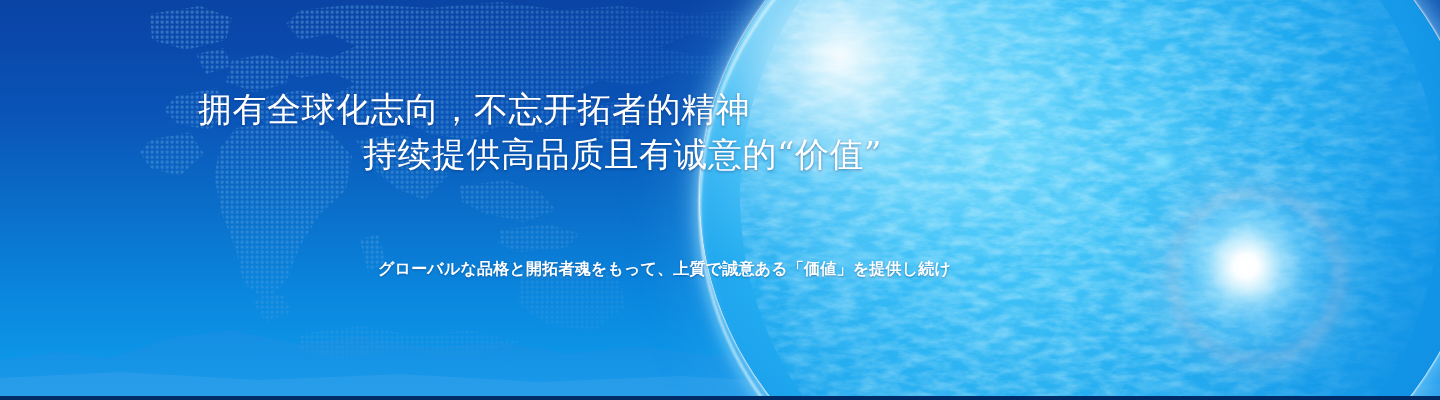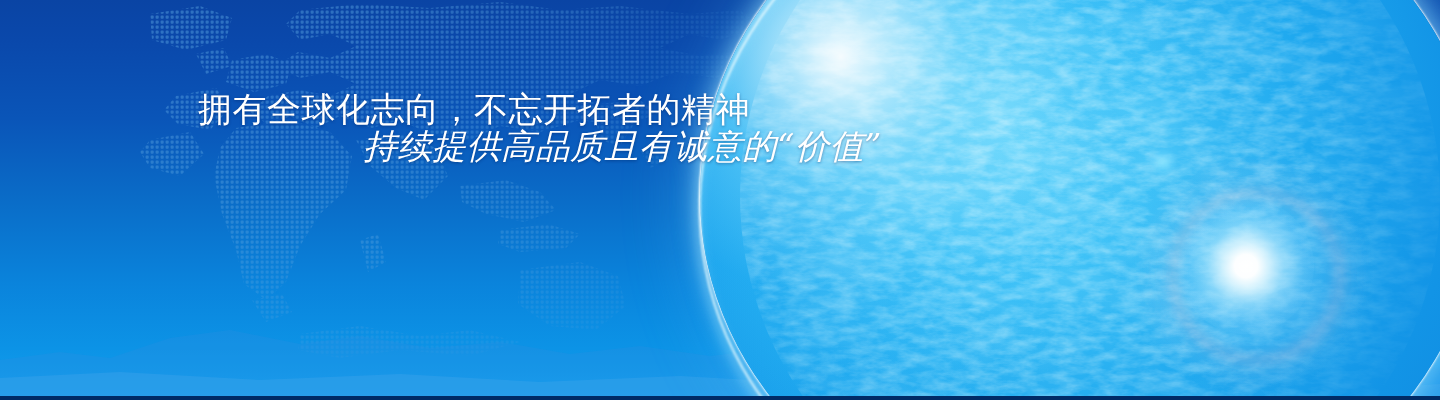--- a/index.html
+++ b/index.html
@@ -232,21 +232,21 @@
     color: #ffffff;
     font-family: "DejaVu Serif", "Liberation Serif", serif;
     font-weight: 400;
     font-size: 34px;
     line-height: 1.0;
     letter-spacing: 0.5px;
     white-space: nowrap;
     text-shadow: 0 1px 3px rgba(0,30,90,0.45);
   }
   .headline-1 { left: 198px; top: 92px; }
-  .headline-2 { left: 363px; top: 129px; font-style: italic; }
+  .headline-2 { left: 363px; top: 137px; }
 
   .subline-en {
     position: absolute;
     left: 302px;
     top: 206px;
     color: #ffffff;
     font-family: "DejaVu Sans Mono", "Liberation Mono", monospace;
     font-weight: 700;
     font-size: 15px;
     letter-spacing: 0.6px;
@@ -435,15 +435,16 @@
 
   <div class="sun-bloom"></div>
   <div class="sun-halo2"></div>
   <div class="sun-halo"></div>
   <div class="sun-core"></div>
   <div class="flare-orb"></div>
 
   <div class="copy">
     <div class="headline headline-1">拥有全球化志向，不忘开拓者的精神</div>
     <div class="headline headline-2">持续提供高品质且有诚意的“价值”</div>
+    <div class="subline-jp">グローバルな品格と開拓者魂をもって、上質で誠意ある「価値」を提供し続け</div>
   </div>
 
 </div>
 
 </body></html>

